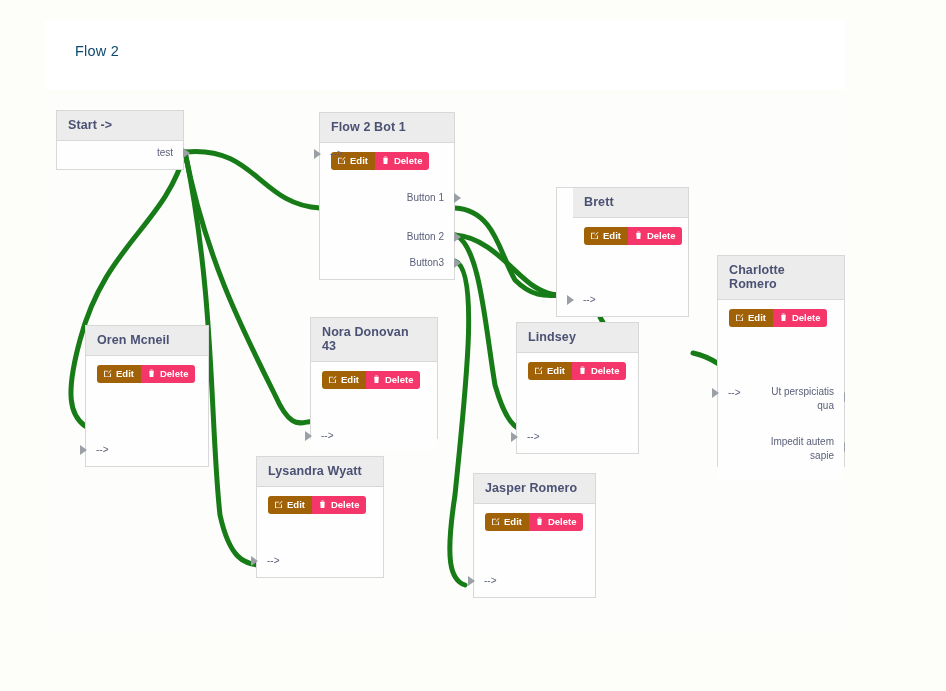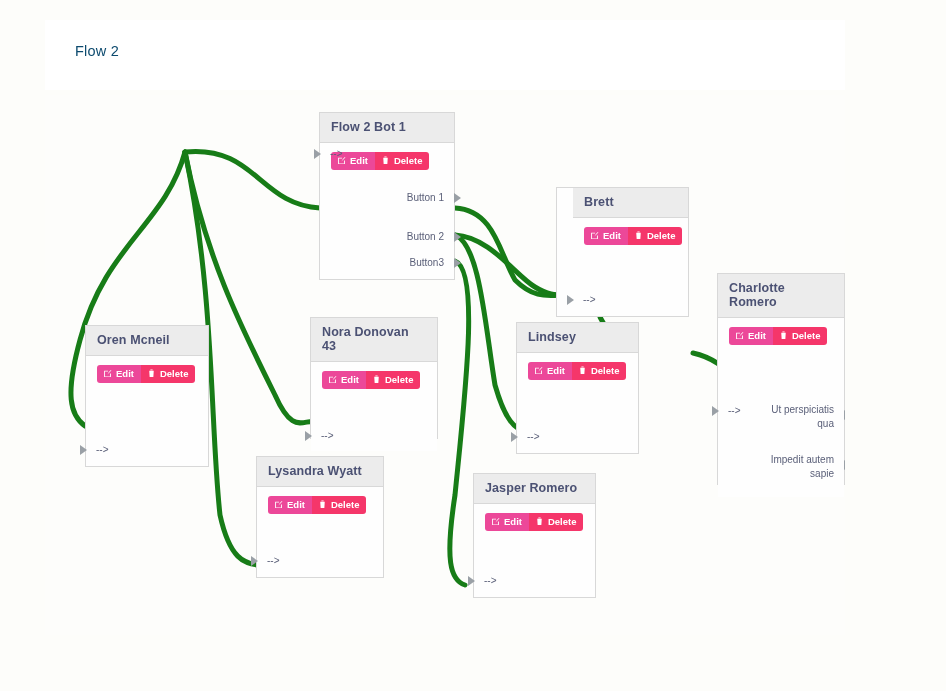--- a/index.html
+++ b/index.html
@@ -68,21 +68,21 @@
     align-items: center;
     font-size: 9.5px;
     font-weight: bold;
     color: #ffffff;
     padding: 4px 7px 4px 6px;
     line-height: 1;
     cursor: pointer;
     white-space: nowrap;
   }
   .btn-edit {
-    background: #ec4899;
+    background: #a16207;
     border-radius: 3px 0 0 3px;
   }
   .btn-delete {
     background: #f5366a;
     border-radius: 0 3px 3px 0;
   }
   .btn svg { margin-right: 4px; }
   .ports {
     position: absolute;
     left: 0; right: 0;
@@ -147,20 +147,31 @@
         <path d="M140,57 C170,200 165,330 175,420 C185,465 200,468 212,470"></path>
         <path d="M410,113 C450,115 455,160 470,185 C490,205 505,200 520,200"></path>
         <path d="M410,140 C445,142 470,180 490,192 C503,200 510,200 520,200"></path>
         <path d="M410,140 C435,150 440,230 450,290 C460,325 470,335 482,337"></path>
         <path d="M410,166 C435,175 420,300 410,400 C400,465 405,485 420,490"></path>
         <path d="M555,222 C565,240 570,250 580,258"></path>
         <path d="M648,258 C680,265 690,288 700,290"></path>
       </g>
     </svg>
 
+    <div class="node" style="left:11px; top:15px; width:128px; height:60px;">
+      <div class="node-header">Start -&gt;</div>
+      <div class="node-body">
+        <div class="ports">
+          <div class="port port-out">
+            <span>test</span>
+            <span class="port-arrow-out"></span>
+          </div>
+        </div>
+      </div>
+    </div>
 
     <div class="node" style="left:274px; top:17px; width:136px; height:168px;">
       <div class="node-header">Flow 2 Bot 1</div>
       <div class="node-body">
         <div class="btn-row">
           <div class="btn btn-edit">
             <svg width="9" height="9" viewBox="0 0 16 16">
                 <path fill="#fff" d="M2 3h7v1.6H3.6v8.8h8.8V8H14v6.4H2z"></path>
                 <path fill="#fff" d="M9.6 6.2 14 1.8l.9.9-4.4 4.4z"></path>
                 <path fill="#fff" d="M9 7.4 8.3 9.2l1.8-.7z"></path>
@@ -358,21 +369,21 @@
         </div>
         <div class="ports">
           <div class="port port-in">
             <span class="port-arrow-in"></span>
             <span>--&gt;</span>
           </div>
         </div>
       </div>
     </div>
 
-    <div class="node" style="left:672px; top:178px; width:128px; height:212px;">
+    <div class="node" style="left:672px; top:160px; width:128px; height:212px;">
       <div class="node-header">Charlotte Romero</div>
       <div class="node-body">
         <div class="btn-row">
           <div class="btn btn-edit">
             <svg width="9" height="9" viewBox="0 0 16 16">
                 <path fill="#fff" d="M2 3h7v1.6H3.6v8.8h8.8V8H14v6.4H2z"></path>
                 <path fill="#fff" d="M9.6 6.2 14 1.8l.9.9-4.4 4.4z"></path>
                 <path fill="#fff" d="M9 7.4 8.3 9.2l1.8-.7z"></path>
               </svg>
             <span>Edit</span>

